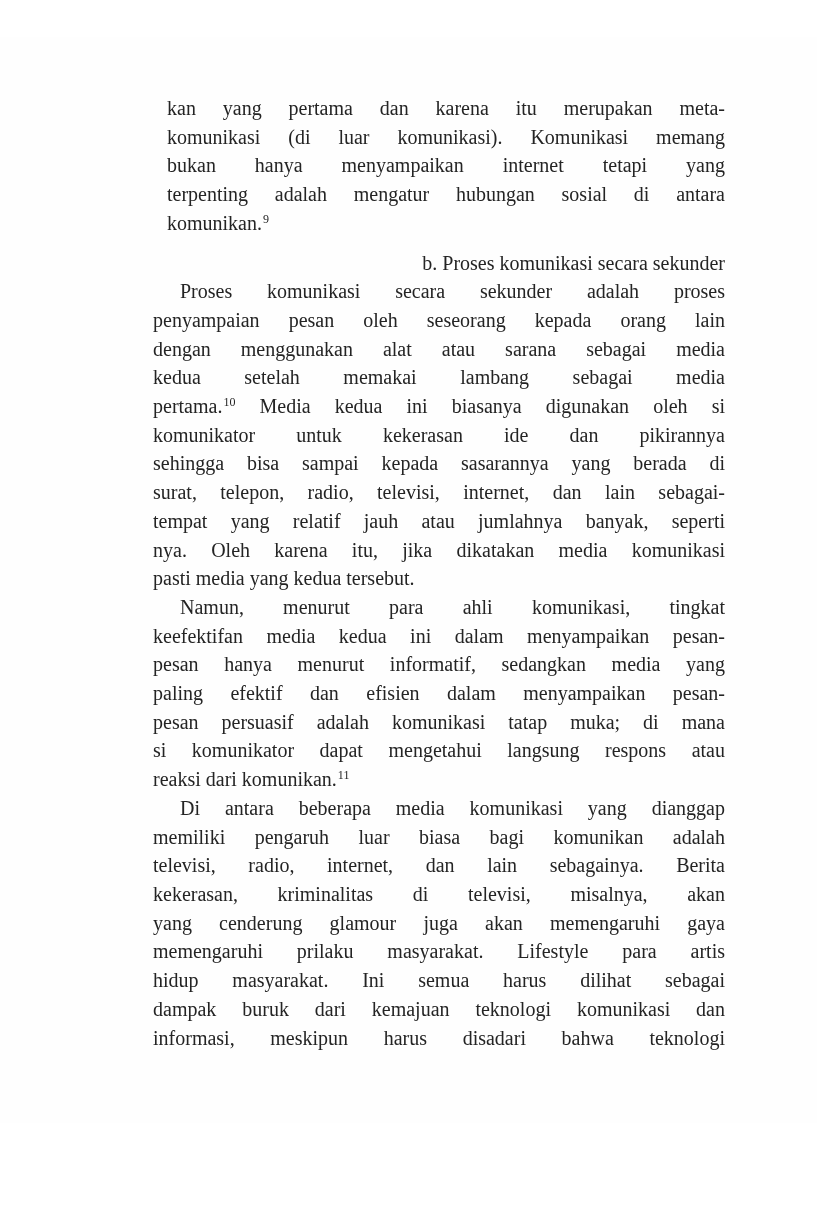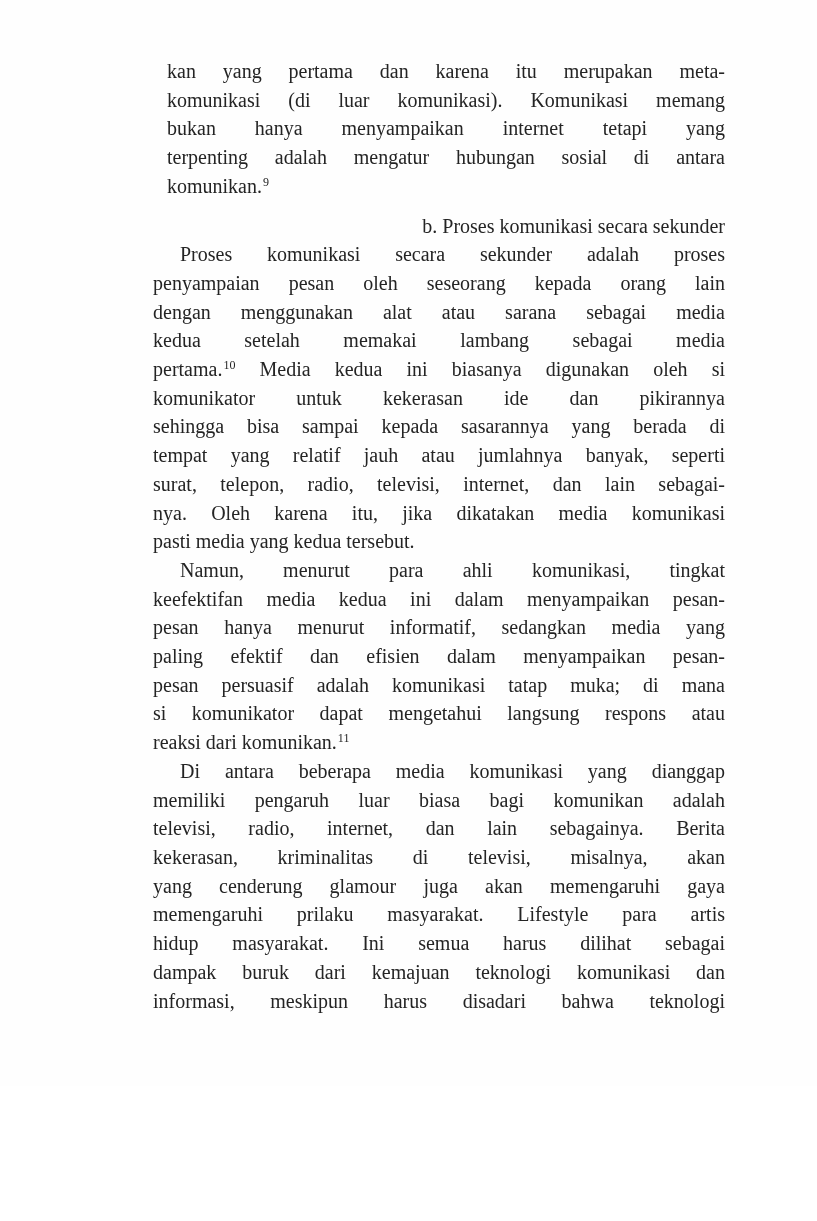--- a/index.html
+++ b/index.html
@@ -5,20 +5,21 @@
   html, body { margin: 0; padding: 0; background: #ffffff; }
 
   .page {
     position: relative;
     width: 817px;
     height: 1086px;
     background: #fefefe;
     color: #242424;
     font-family: "Liberation Serif", serif;
     overflow: hidden;
+    margin-top: 37px;
   }
 
   .content {
     position: absolute;
     top: 57px;
     left: 0;
     right: 0;
   }
 
   .para {
@@ -88,22 +89,22 @@
       </div>
       <div class="heading">b. Proses komunikasi secara sekunder</div>
       <div class="para level-b">
         <div class="line indent">Proses komunikasi secara sekunder adalah proses</div>
         <div class="line">penyampaian pesan oleh seseorang kepada orang lain</div>
         <div class="line">dengan menggunakan alat atau sarana sebagai media</div>
         <div class="line">kedua setelah memakai lambang sebagai media</div>
         <div class="line">pertama.<sup>10</sup> Media kedua ini biasanya digunakan oleh si</div>
         <div class="line">komunikator untuk kekerasan ide dan pikirannya</div>
         <div class="line">sehingga bisa sampai kepada sasarannya yang berada di</div>
+        <div class="line">surat, telepon, radio, televisi, internet, dan lain sebagai-</div>
         <div class="line">tempat yang relatif jauh atau jumlahnya banyak, seperti</div>
-        <div class="line">surat, telepon, radio, televisi, internet, dan lain sebagai-</div>
         <div class="line">nya. Oleh karena itu, jika dikatakan media komunikasi</div>
         <div class="line no-just">pasti media yang kedua tersebut.</div>
       </div>
       <div class="para level-b">
         <div class="line indent">Namun, menurut para ahli komunikasi, tingkat</div>
         <div class="line">keefektifan media kedua ini dalam menyampaikan pesan-</div>
         <div class="line">pesan hanya menurut informatif, sedangkan media yang</div>
         <div class="line">paling efektif dan efisien dalam menyampaikan pesan-</div>
         <div class="line">pesan persuasif adalah komunikasi tatap muka; di mana</div>
         <div class="line">si komunikator dapat mengetahui langsung respons atau</div>

